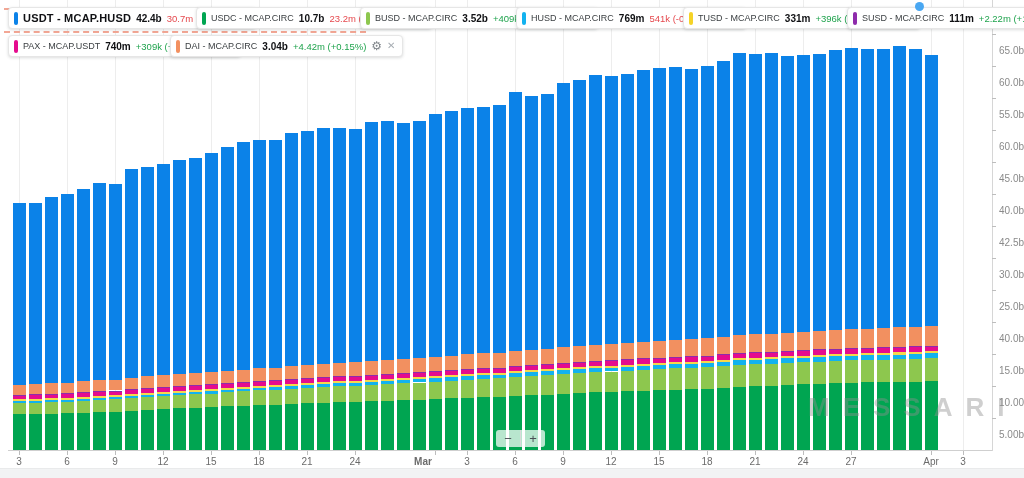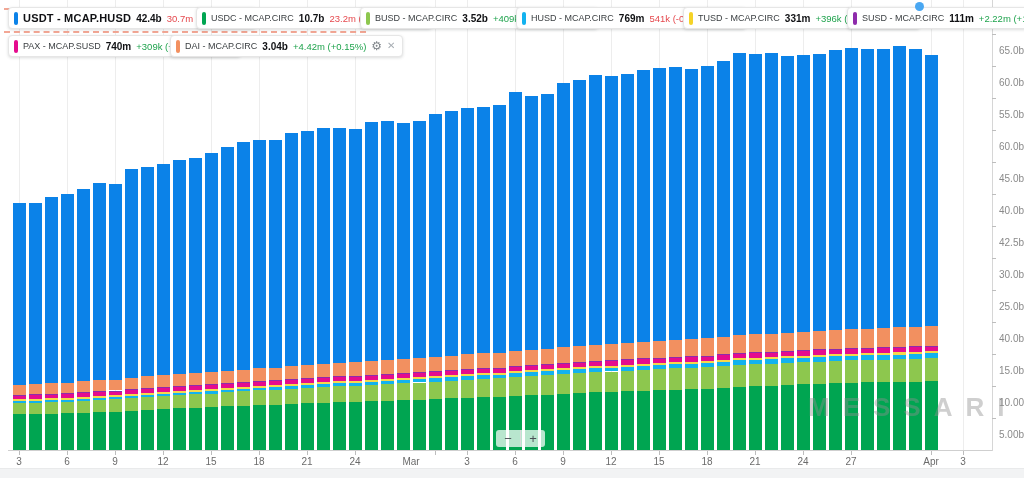--- a/index.html
+++ b/index.html
@@ -105,21 +105,21 @@
         <div class="xclose">✕</div>
       </div>
       <div class="chip" style="left: 847px; top: 7px;">
         <div class="cbar" style="background: rgb(142, 43, 171);"></div>
         <div class="cname">SUSD - MCAP.CIRC</div>
         <div class="cval">111m</div>
         <div class="cchg up">+2.22m (+1.54%)</div>
       </div>
       <div class="chip" style="left: 8px; top: 35px;">
         <div class="cbar" style="background: rgb(229, 12, 142);"></div>
-        <div class="cname">PAX - MCAP.SUSD</div>
+        <div class="cname">PAX - MCAP.USDT</div>
         <div class="cval">740m</div>
         <div class="cchg up">+309k (+0.04%)</div>
         <div class="gear">⚙</div>
         <div class="xclose">✕</div>
       </div>
       <div class="chip" style="left: 170px; top: 35px;">
         <div class="cbar" style="background: rgb(242, 144, 96);"></div>
         <div class="cname">DAI - MCAP.CIRC</div>
         <div class="cval">3.04b</div>
         <div class="cchg up">+4.42m (+0.15%)</div>
@@ -156,21 +156,21 @@
     <div class="xtick" style="left: 259px;"></div>
     <div class="xlab" style="left: 259px;">18</div>
     <div class="gridv" style="left: 307px;"></div>
     <div class="xtick" style="left: 307px;"></div>
     <div class="xlab" style="left: 307px;">21</div>
     <div class="gridv" style="left: 355px;"></div>
     <div class="xtick" style="left: 355px;"></div>
     <div class="xlab" style="left: 355px;">24</div>
     <div class="gridv" style="left: 435px;"></div>
     <div class="xtick" style="left: 435px;"></div>
-    <div class="xlab" style="left: 411px;">Mar</div>
+    <div class="xlab" style="left: 423px; font-weight: bold;">Mar</div>
     <div class="gridv" style="left: 467px;"></div>
     <div class="xtick" style="left: 467px;"></div>
     <div class="xlab" style="left: 467px;">3</div>
     <div class="gridv" style="left: 515px;"></div>
     <div class="xtick" style="left: 515px;"></div>
     <div class="xlab" style="left: 515px;">6</div>
     <div class="gridv" style="left: 563px;"></div>
     <div class="xtick" style="left: 563px;"></div>
     <div class="xlab" style="left: 563px;">9</div>
     <div class="gridv" style="left: 611px;"></div>

